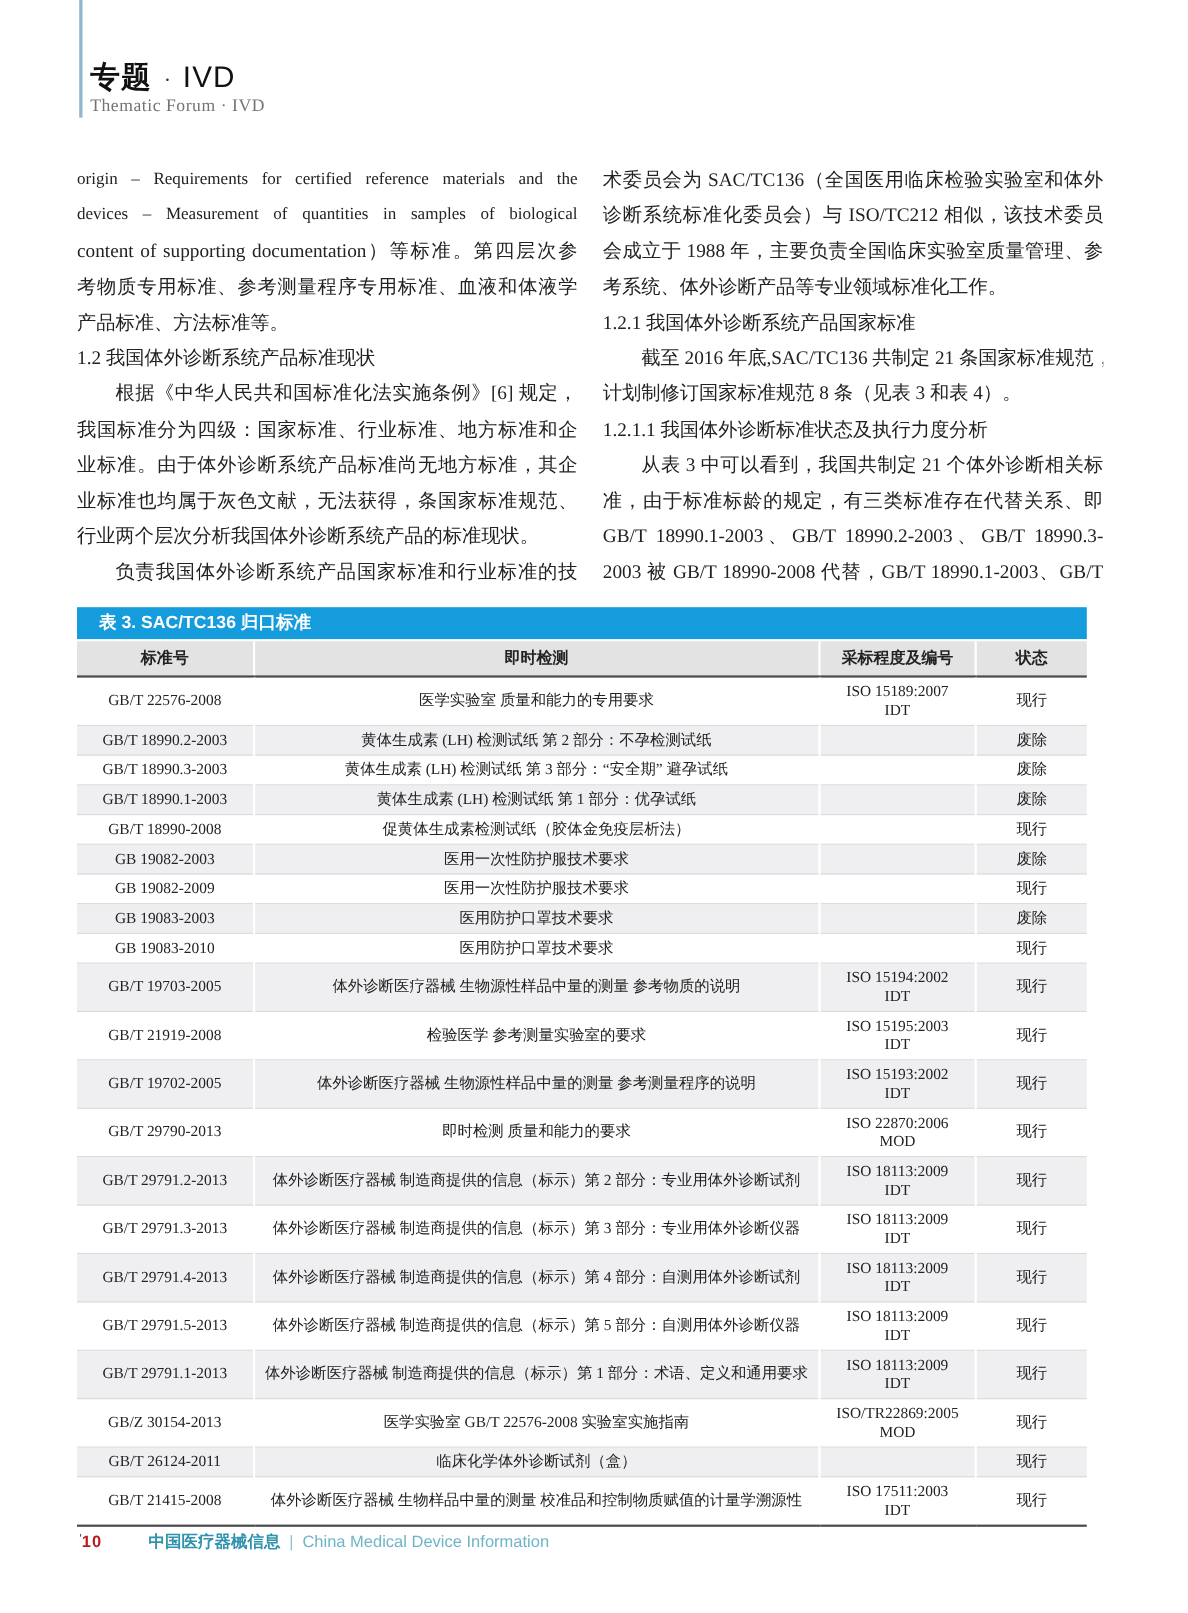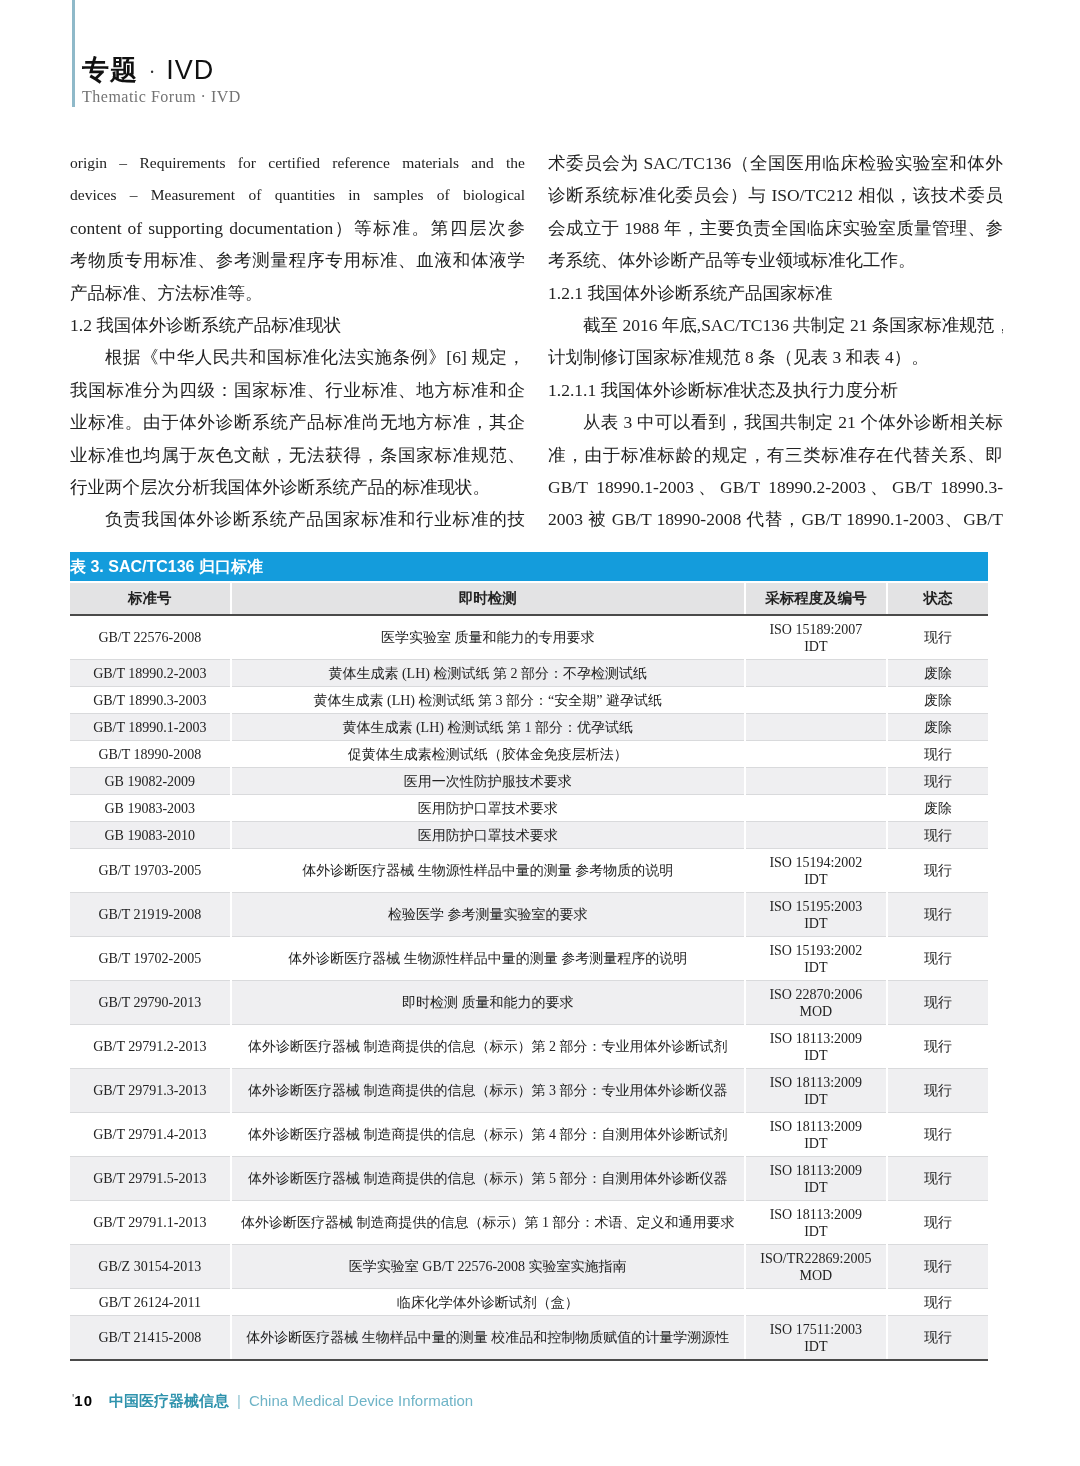--- a/index.html
+++ b/index.html
@@ -43,21 +43,21 @@
   .tline.nj { text-align-last: left; }
   .tline.indent { padding-left: 35px; }
   .tline.en { font-size: 15.5px; }
 
   
   .tablewrap { position: absolute; left: 70px; top: 552px; width: 918px; }
   .tbltitle {
     background: #149cdc; color: #ffffff;
     font-family: "Liberation Sans","DejaVu Sans",sans-serif;
     font-size: 16px; font-weight: bold;
-    height: 29px; line-height: 29px; padding-left: 0;
+    height: 29px; line-height: 29px; padding-left: 20px;
     margin-bottom: 2px;
   }
   table { width: 100%; border-collapse: collapse; table-layout: fixed; }
   col.c1 { width: 17.5%; } col.c2 { width: 56%; } col.c3 { width: 15.5%; } col.c4 { width: 11%; }
   th {
     background: #e3e3e4; color: #222;
     font-size: 14.5px; font-weight: bold; text-align: center;
     height: 32px; padding: 0 4px;
     border-right: 2px solid #ffffff;
     border-bottom: 2px solid #4a4a4a;
@@ -77,21 +77,21 @@
   tbody tr:last-child td { border-bottom: 2px solid #4a4a4a; }
   td.iso { white-space: pre-line; }
 
   
   .footer {
     position: absolute; left: 72px; top: 1392px;
     font-size: 15px; white-space: nowrap;
     font-family: "Liberation Sans","DejaVu Sans",sans-serif;
   }
   .footer .tick { color: #555; font-size: 12px; vertical-align: top; }
-  .footer .pno { color: #000000; font-weight: bold; letter-spacing: 1px; margin-right: 16px; }
+  .footer .pno { color: #b91c1c; font-weight: bold; letter-spacing: 1px; margin-right: 42px; }
   .footer .jzh { color: #2f93ad; font-weight: bold; }
   .footer .jsep { color: #8fc3d1; padding: 0 8px; }
   .footer .jen { color: #6fb4c7; }
 </style>
 </head>
 <body>
 
 <div class="page">
 
   <div class="masthead">
@@ -178,20 +178,26 @@
           <td class="iso"></td>
           <td>废除</td>
         </tr>
           <tr>
           <td>GB/T 18990-2008</td>
           <td>促黄体生成素检测试纸（胶体金免疫层析法）</td>
           <td class="iso"></td>
           <td>现行</td>
         </tr>
           <tr>
+          <td>GB 19082-2003</td>
+          <td>医用一次性防护服技术要求</td>
+          <td class="iso"></td>
+          <td>废除</td>
+        </tr>
+          <tr>
           <td>GB 19082-2009</td>
           <td>医用一次性防护服技术要求</td>
           <td class="iso"></td>
           <td>现行</td>
         </tr>
           <tr>
           <td>GB 19083-2003</td>
           <td>医用防护口罩技术要求</td>
           <td class="iso"></td>
           <td>废除</td>

